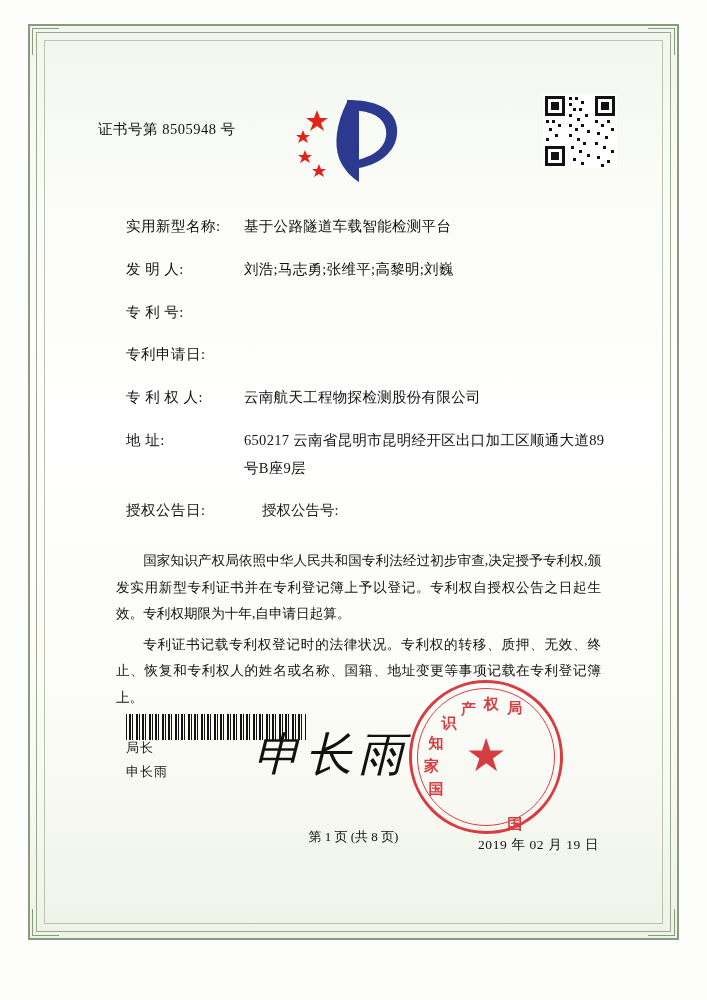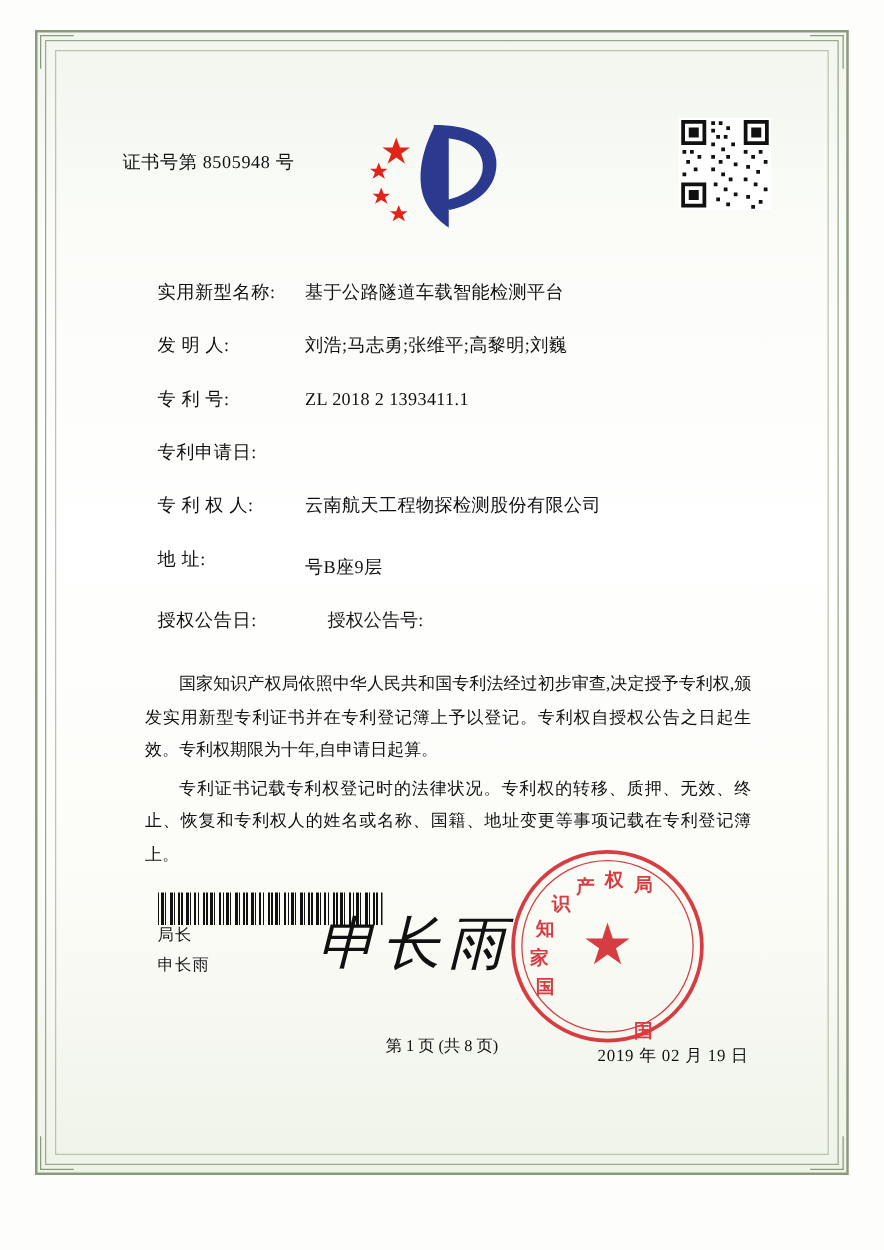--- a/index.html
+++ b/index.html
@@ -102,21 +102,21 @@
     text-align: center;
     font-size: 38px;
     letter-spacing: 6px;
     font-weight: bold;
     color: #111;
     margin-top: 14px;
     font-family: "Liberation Serif", "DejaVu Serif", serif;
   }
 
   .fields {
-    margin-top: 28px;
+    margin-top: 20px;
     padding-left: 36px;
     padding-right: 10px;
   }
   .field {
     display: flex;
     align-items: flex-start;
     margin-bottom: 21px;
     font-size: 14.5px;
     line-height: 1.5;
   }
@@ -408,35 +408,35 @@
           <div class="value">基于公路隧道车载智能检测平台</div>
         </div>
 
         <div class="field">
           <div class="label">发 明 人:</div>
           <div class="value">刘浩;马志勇;张维平;高黎明;刘巍</div>
         </div>
 
         <div class="field">
           <div class="label">专 利 号:</div>
-          <div class="value">ZL 2018 2 1393411.1</div>
         </div>
 
         <div class="field">
           <div class="label">专利申请日:</div>
         </div>
 
         <div class="field">
           <div class="label">专 利 权 人:</div>
           <div class="value">云南航天工程物探检测股份有限公司</div>
         </div>
 
         <div class="field">
           <div class="label">地        址:</div>
           <div class="value">
+            <span>650217  云南省昆明市昆明经开区出口加工区顺通大道89</span>
             <span class="second-line">号B座9层</span>
           </div>
         </div>
 
         <div class="field inline-pair">
           <div class="label">授权公告日:</div>
           <div class="label2">授权公告号:</div>
         </div>
 
       </div>

